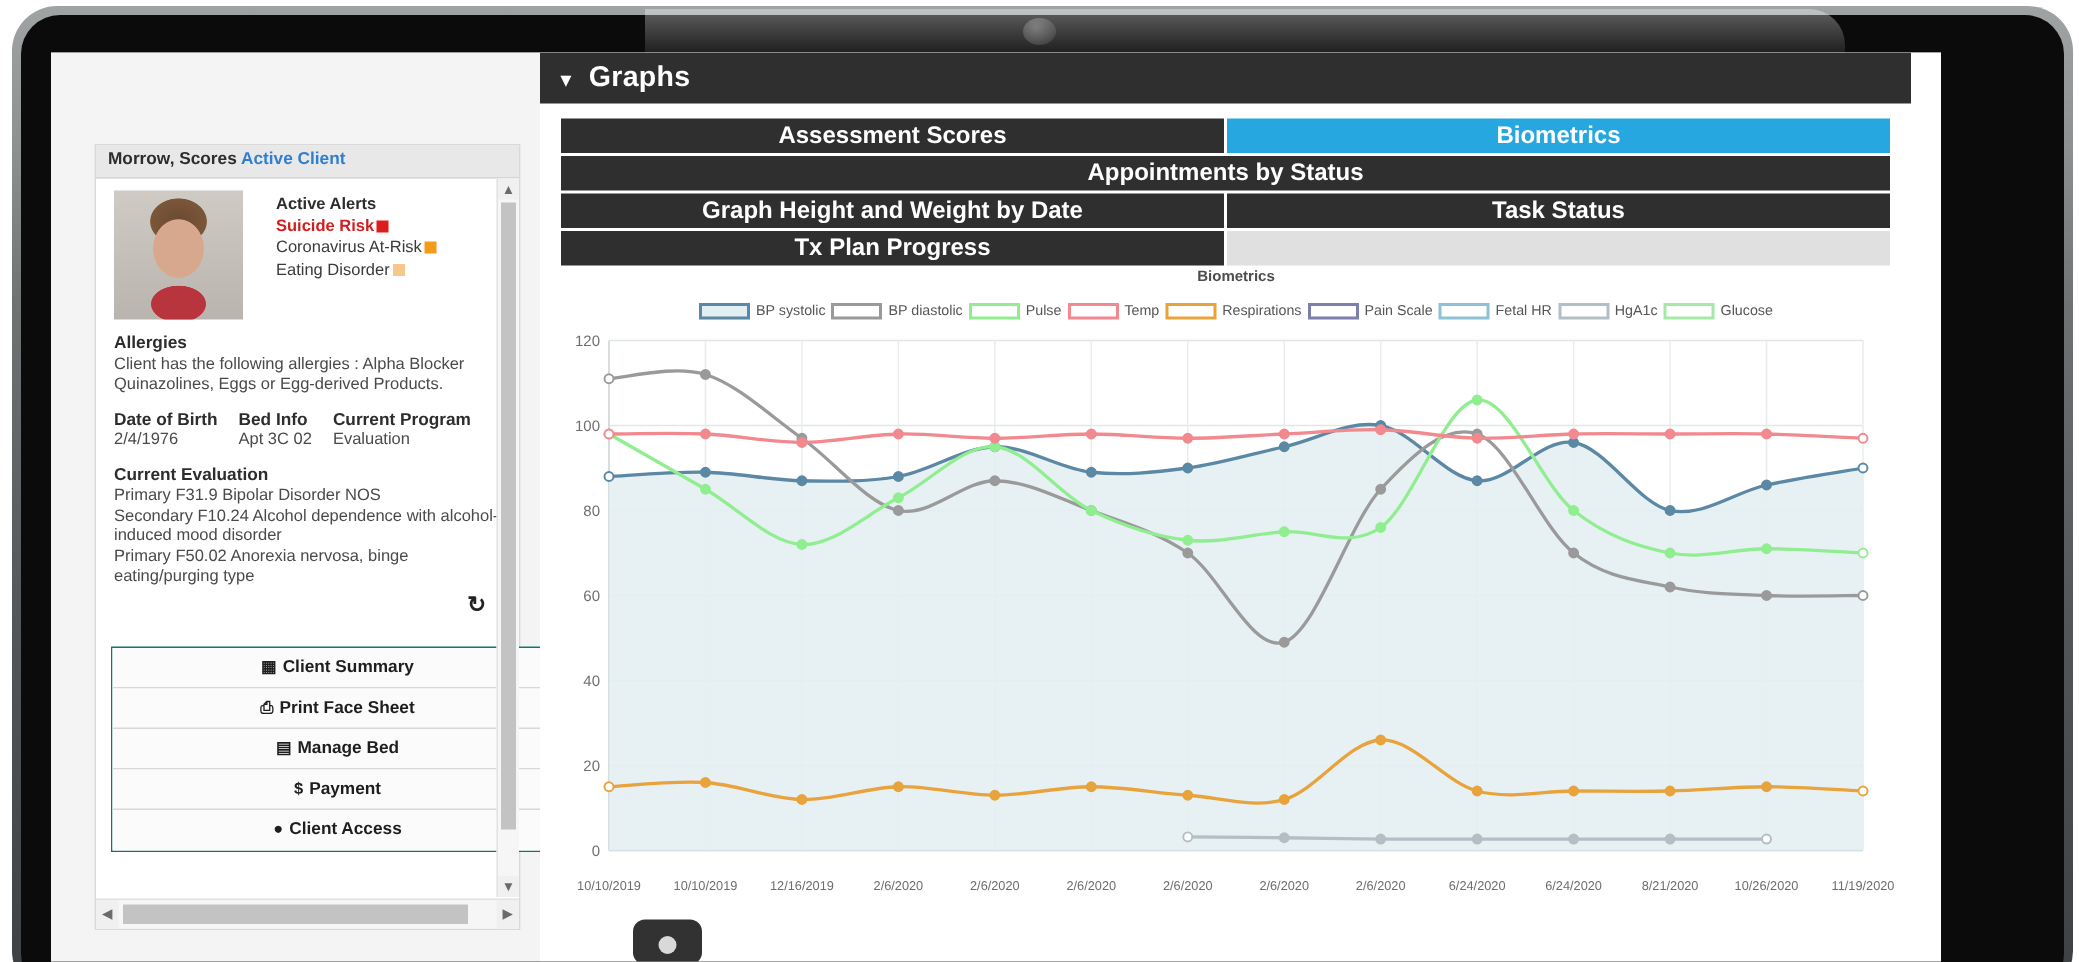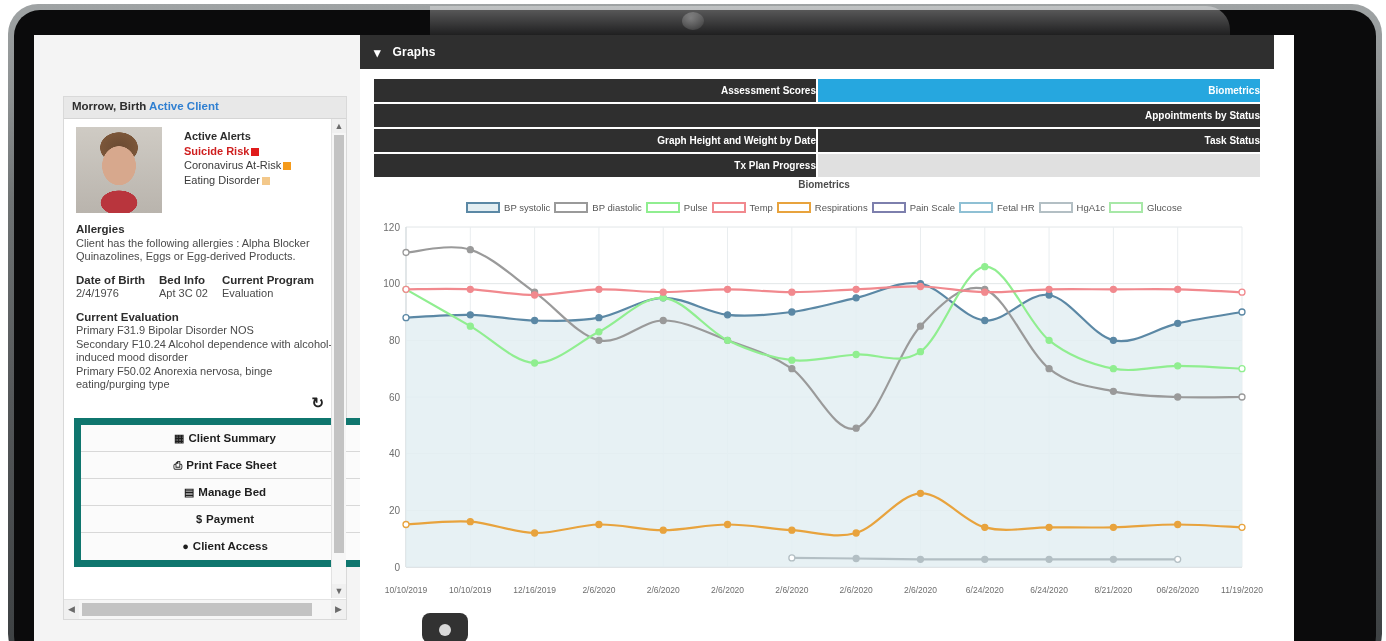--- a/index.html
+++ b/index.html
@@ -83,22 +83,22 @@
   .dob-grid { display:flex; gap:14px; font-size:11px;}
   .dob-grid .col b { display:block; }
   .link-consent {
     color:#2f7fd1; text-decoration: underline; font-weight:bold; font-size:11px;
     display:inline-block; margin-top:2px; margin-left:3px;
   }
   .refresh-row { text-align:right; padding: 2px 10px 0 0; }
   .refresh-icon { font-size:15px; color:#222; font-weight:bold; }
 
   .btn-stack {
-    position:absolute; left: 10px; top: 321px; width: 302px;
-    border: 7px solid #0f766e; background:#fff;
+    position:absolute; left: 10px; top: 334px; width: 302px;
+    border: 1px solid #0f766e; background:#fff;
   }
   .stack-btn {
     height: 27px; line-height: 27px; text-align:center;
     font-size: 11.5px; font-weight:bold; color:#1e1e1e;
     border-bottom: 1px solid #d8d8d8; background:#fbfbfb;
     white-space:nowrap;
   }
   .stack-btn:last-child { border-bottom:none; }
   .stack-btn .gi { margin-right:4px; font-size:11px; }
 
@@ -128,29 +128,29 @@
   
   #right-pane {
     position:absolute; left: 326px; top: 0; width: 934px; height: 606px; background:#fff;
   }
   .graphs-bar {
     position:absolute; left:0; top:0; width: 914px; height: 34px;
     background:#2f2f2f; color:#fff;
     display:flex; align-items:center; gap: 12px; padding-left: 14px;
   }
   .graphs-bar .chev { font-size: 13px; font-weight:bold;}
-  .graphs-bar .ttl { font-size: 12px; font-weight:bold; letter-spacing:.2px;}
+  .graphs-bar .ttl { font-size: 19px; font-weight:bold; letter-spacing:.2px;}
 
   .tab-grid {
     position:absolute; left: 14px; top: 44px; width: 886px;
   }
   .tab-row { display:flex; gap:2px; margin-bottom:2px; }
   .tab {
-    height: 23px; line-height:23px; text-align:right;
-    font-size: 10px; font-weight:bold; color:#ffffff;
+    height: 23px; line-height:23px; text-align:center;
+    font-size: 16px; font-weight:bold; color:#ffffff;
     background:#2f2f2f; flex:1 1 0;
   }
   .tab.sel { background:#26a7df; }
   .tab.empty { background:#e0e0e0; }
 
   
   #chart-wrap { position:absolute; left: 14px; top: 144px; width: 900px; height: 452px; }
   .chart-title { text-align:center; font-size: 10px; color:#4d4d4d; font-weight:bold; }
   .legend {
     display:flex; justify-content:center; align-items:center; gap: 4px;
@@ -186,21 +186,21 @@
   <div class="bezel-inner"></div>
   <div class="lid-sheen"></div>
   <div class="camera-dot"></div>
 
   <div class="screen">
 
     <div id="left-pane">
       <div id="client-card">
 
         <div class="card-header">
-          <span>Morrow, Birth</span>
+          <span>Morrow, Scores</span>
           <span class="active-client">Active Client</span>
         </div>
 
         <div class="card-body">
           <div class="photo-row">
             <div class="client-photo"></div>
             <div class="alerts">
               <span class="ttl">Active Alerts</span>
               <div>
                 <span class="risk">Suicide Risk</span><span class="sq" style="background:#e01b1b"></span>
@@ -469,21 +469,21 @@
               <div class="xlab" style="left: 160.615px;">12/16/2019</div>
               <div class="xlab" style="left: 224.923px;">2/6/2020</div>
               <div class="xlab" style="left: 289.231px;">2/6/2020</div>
               <div class="xlab" style="left: 353.538px;">2/6/2020</div>
               <div class="xlab" style="left: 417.846px;">2/6/2020</div>
               <div class="xlab" style="left: 482.154px;">2/6/2020</div>
               <div class="xlab" style="left: 546.462px;">2/6/2020</div>
               <div class="xlab" style="left: 610.769px;">6/24/2020</div>
               <div class="xlab" style="left: 675.077px;">6/24/2020</div>
               <div class="xlab" style="left: 739.385px;">8/21/2020</div>
-              <div class="xlab" style="left: 803.692px;">06/26/2020</div>
+              <div class="xlab" style="left: 803.692px;">10/26/2020</div>
               <div class="xlab" style="left: 868px;">11/19/2020</div>
             </div>
         </div>
       </div>
 
       <div class="fab"></div>
     </div>
 
   </div>
 </div>

